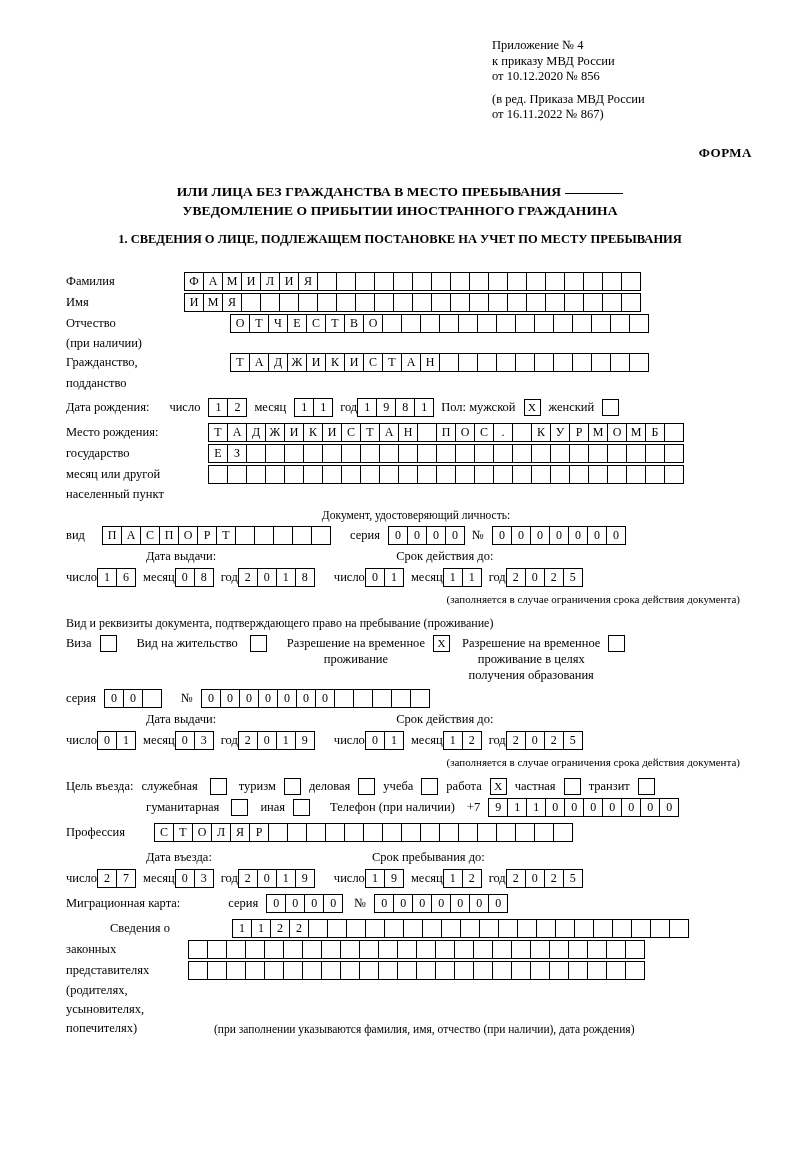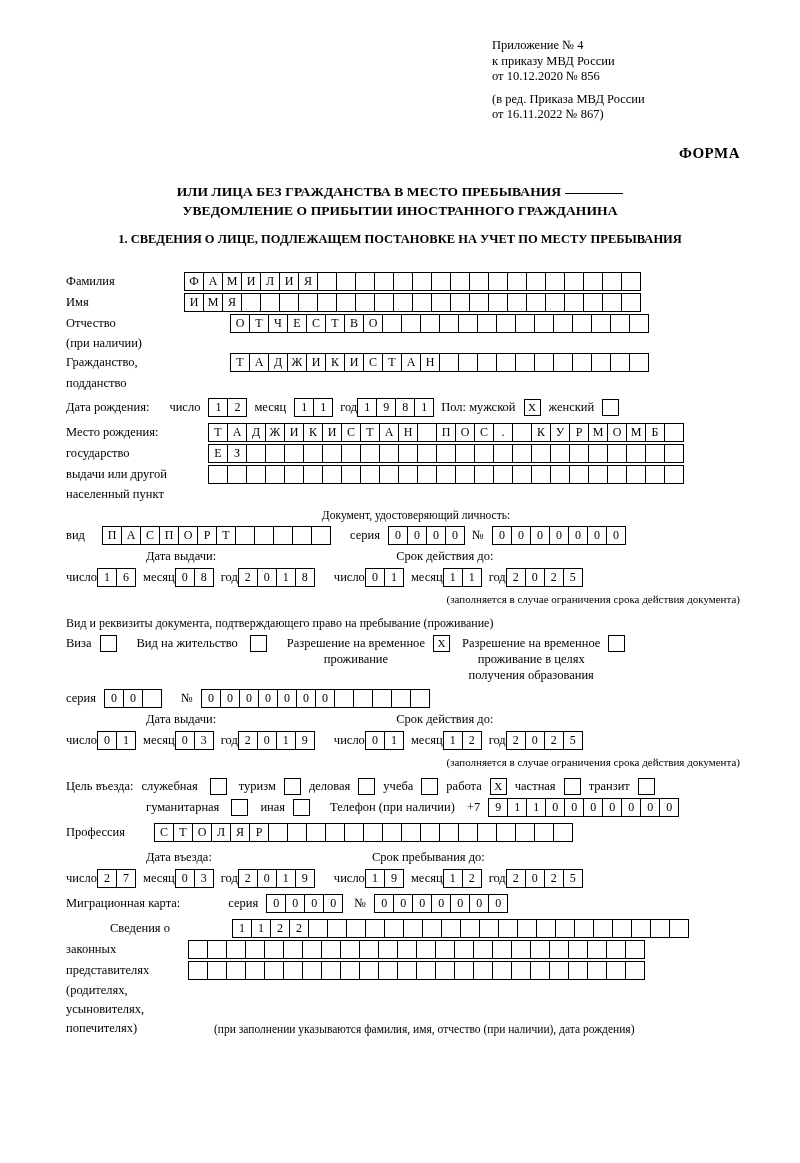--- a/index.html
+++ b/index.html
@@ -30,22 +30,22 @@
     font-size: 12.5px;
     line-height: 15.5px;
     text-align: left;
   }
   .header-block .gap {
     height: 7px;
   }
   .forma {
     position: absolute;
     top: 145px;
-    right: 60px;
-    font-size: 15px;
+    right: 48px;
+    font-size: 13px;
     font-weight: bold;
     letter-spacing: 0.5px;
   }
   .title {
     position: absolute;
     top: 182px;
     left: 0;
     width: 800px;
     text-align: center;
     font-size: 13.5px;
@@ -361,21 +361,21 @@
           <span class="cell"></span>
           <span class="cell"></span>
           <span class="cell"></span>
           <span class="cell"></span>
           <span class="cell"></span>
           <span class="cell"></span>
           <span class="cell"></span>
         </span>
     </div>
     <div class="row">
-      <span class="lbl-col" style="width:142px;">выдачи или другой</span>
+      <span class="lbl-col" style="width:142px;">месяц или другой</span>
       <span class="cells">
           <span class="cell"></span>
           <span class="cell"></span>
           <span class="cell"></span>
           <span class="cell"></span>
           <span class="cell"></span>
           <span class="cell"></span>
           <span class="cell"></span>
           <span class="cell"></span>
           <span class="cell"></span>

